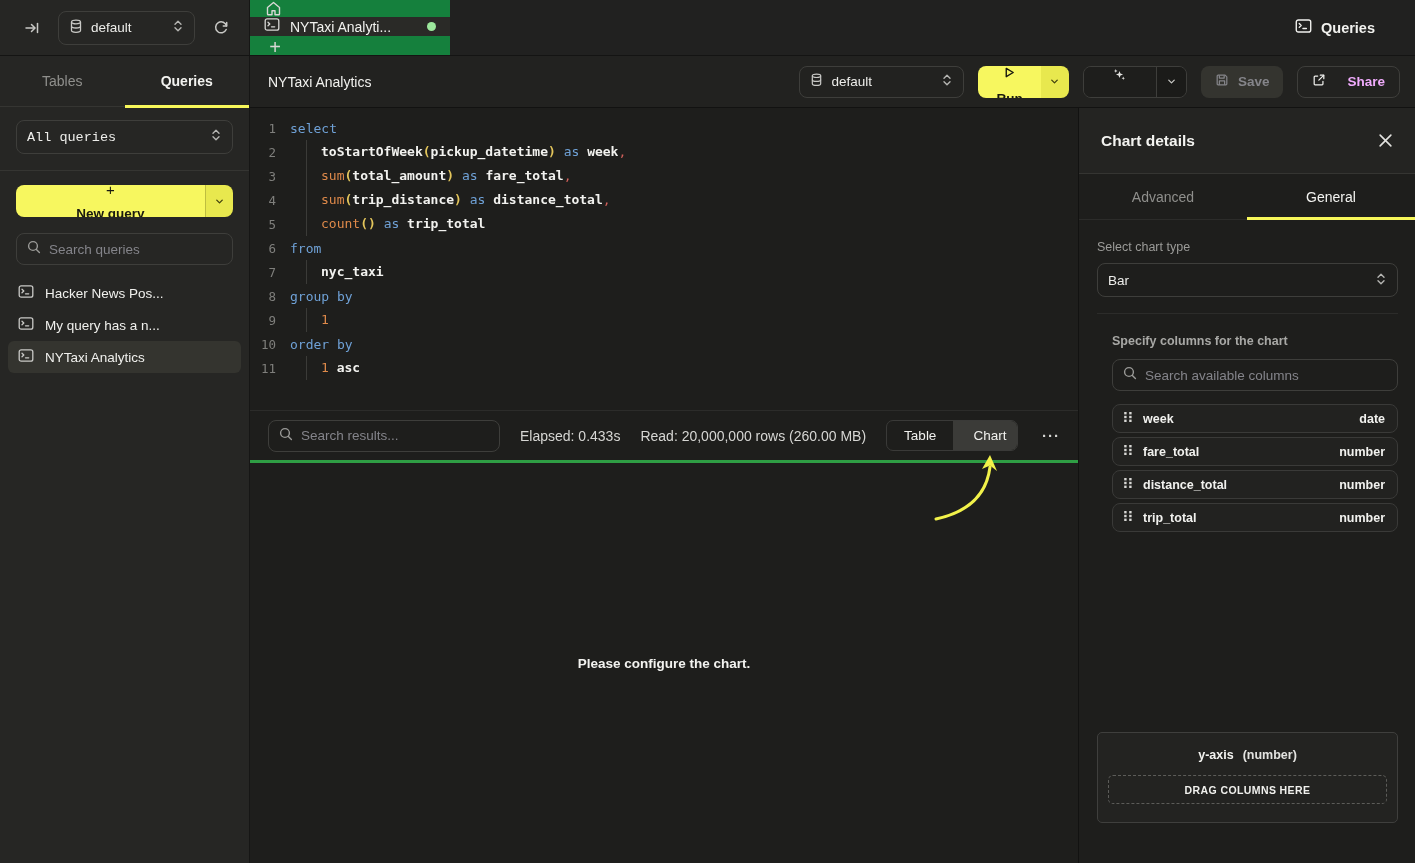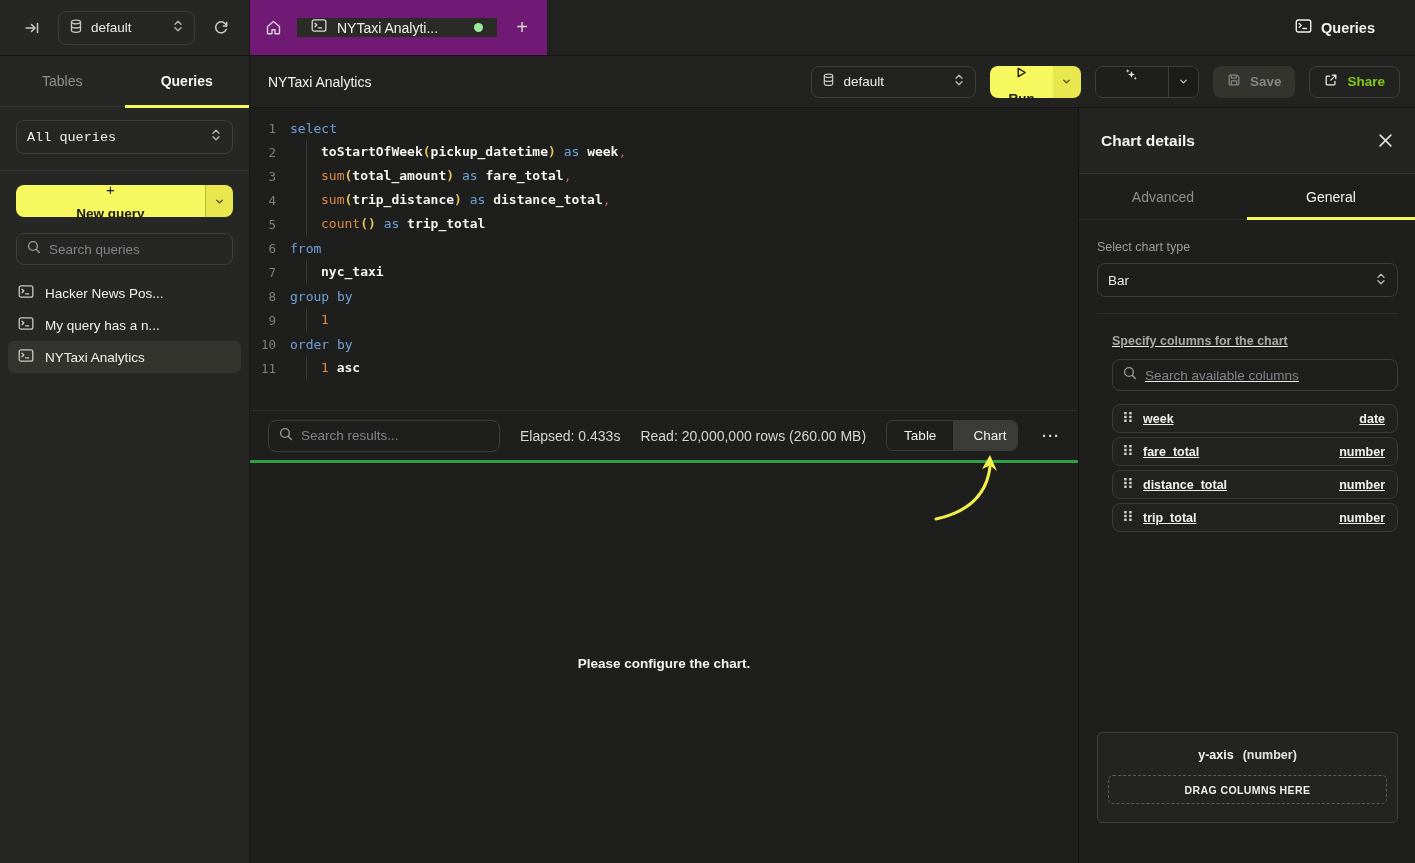--- a/index.html
+++ b/index.html
@@ -11,21 +11,21 @@
   .topbar { display:flex; height:56px; flex-shrink:0; background:#212120; border-bottom:1px solid #141413; }
   .topbar-left { width:250px; flex-shrink:0; background:#262624; display:flex; align-items:center;
     gap:12px; padding:0 14px 0 18px; border-right:1px solid #161615; }
   .icon-btn { display:flex; align-items:center; justify-content:center; width:28px; height:28px;
     border-radius:6px; cursor:pointer; color:#c9c9c6; flex-shrink:0; }
   .select { display:flex; align-items:center; gap:8px; height:34px; padding:0 10px;
     border:1px solid #3e3e3b; border-radius:8px; background:transparent; cursor:pointer; font-size:13.5px; }
   .select .lbl { color:#ededea; }
   .select .grow { flex:1; }
   .topbar-left .select { flex:1; }
-  .tabstrip { display:flex; align-items:center; background:#701a75; }
+  .tabstrip { display:flex; align-items:flex-start; background:#15803d;flex-direction:column; }
   .home-tab { width:47px; display:flex; align-items:center; justify-content:center; color:#d8d8d5; cursor:pointer; }
   .editor-tab { width:200px; background:#2a2a27; display:flex; align-items:center; gap:10px;
     padding:0 14px; cursor:pointer; }
   .editor-tab .tab-label { font-size:14px; color:#f1f1ee; white-space:nowrap; overflow:hidden; }
   .green-dot { width:9px; height:9px; border-radius:50%; background:#9ce89c; margin-left:auto; flex-shrink:0; }
   .plus-tab { width:50px; display:flex; align-items:center; justify-content:center; color:#d8d8d5;
     font-size:20px; font-weight:300; cursor:pointer; }
   .topbar-spacer { flex:1; }
   .topbar-queries { display:flex; align-items:center; gap:9px; padding-right:40px; cursor:pointer;
     font-size:14.5px; font-weight:600; color:#f1f1ee; }
@@ -72,21 +72,21 @@
   .run-btn { overflow:hidden; }
   .run-btn .main { display:flex; align-items:center; gap:9px; padding:0 18px; height:100%;
     background:#f7f75f; color:#19190f; font-weight:600; }
   .run-btn .drop { width:28px; height:100%; background:#e8e84e; display:flex; align-items:center;
     justify-content:center; color:#454510; }
   .sqlai-btn { border:1px solid #3e3e3b; overflow:hidden; }
   .sqlai-btn .main { display:flex; align-items:center; gap:9px; padding:0 14px; height:100%; color:#f1f1ee; font-weight:600;}
   .sqlai-btn .drop { width:30px; height:100%; display:flex; align-items:center; justify-content:center;
     color:#c9c9c6; border-left:1px solid #3e3e3b; background:#1b1b19; }
   .save-btn { background:#34342f; color:#85858a; padding:0 14px; gap:9px; font-weight:600; cursor:default; }
-  .share-btn { border:1px solid #3e3e3b; padding:8px 14px; gap:9px; color:#84cc16; font-weight:600; }
+  .share-btn { border:1px solid #3e3e3b; padding:8px 14px; gap:21px; color:#f0abfc; font-weight:600; }
 
   
   .content-row { flex:1; display:flex; min-height:0; }
   .main { flex:1; display:flex; flex-direction:column; min-width:0; position:relative; background:#1e1e1c; }
 
   
   .editor { height:302px; flex-shrink:0; padding-top:8px; overflow:hidden;
     font-family:"DejaVu Sans Mono", monospace; font-size:13px; }
   .code-line { display:flex; align-items:center; height:24px; }
   .code-line .ln { width:26px; text-align:right; margin-right:14px; color:#7f7f7c; flex-shrink:0; font-size:12.5px; }
@@ -126,21 +126,21 @@
     justify-content:space-between; padding:0 22px; border-bottom:1px solid #353532; }
   .panel-header .ttl { font-size:15.5px; font-weight:700; color:#f3f3f0; }
   .panel-close { color:#e3e3e0; cursor:pointer; display:flex; }
   .panel-tabs { display:flex; height:46px; flex-shrink:0; border-bottom:1px solid #2c2c2a; }
   .panel-tab { flex:1; display:flex; align-items:center; justify-content:center; font-size:14px;
     color:#8f8f8c; cursor:pointer; position:relative; }
   .panel-tab.active { color:#f3f3f0; font-weight:400; }
   .panel-tab.active::after { content:""; position:absolute; left:0; right:0; bottom:-1px; height:3px; background:#f7f75a; }
   .panel-body { flex:1; display:flex; flex-direction:column; padding:20px 17px 0 18px; min-height:0; }
   .field-label { font-size:12.5px; color:#9b9b98; margin-bottom:9px; }
-  .columns-section { margin-top:16px; border-top:1px solid #2c2c2a; padding:20px 0 16px 15px;text-decoration:underline; }
+  .columns-section { margin-top:16px; border-top:1px solid #2c2c2a; padding:20px 0 16px 15px; }
   .columns-section .field-label { color:#a8a8a5; font-weight:600; font-size:12.5px; margin-bottom:11px; }
   .col-list { display:flex; flex-direction:column; gap:4px; margin-top:13px; }
   .col-pill { display:flex; align-items:center; gap:9px; height:29px; padding:0 12px 0 9px;
     border:1px solid #3a3a38; border-radius:8px; cursor:grab; background:#222220; }
   .col-pill .nm { font-size:12.5px; font-weight:700; color:#f1f1ee; }
   .col-pill .tp { margin-left:auto; font-size:12.5px; font-weight:700; color:#f1f1ee; }
   .col-pill svg { color:#d8d8d5; flex-shrink:0; }
 
   .axes-box { margin:auto 0 40px; border:1px solid #3f3f3d; border-radius:5px; background:#232321; }
   .axis-section { padding:15px 10px 18px; }

